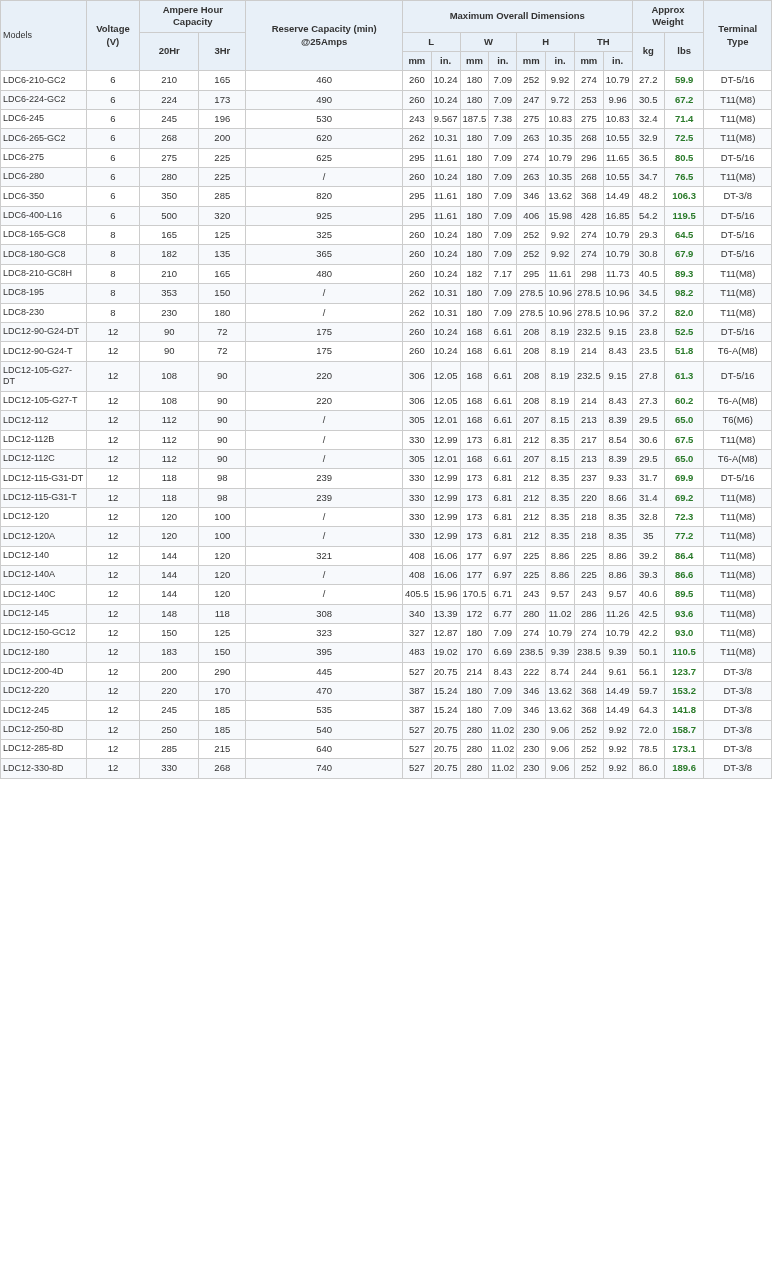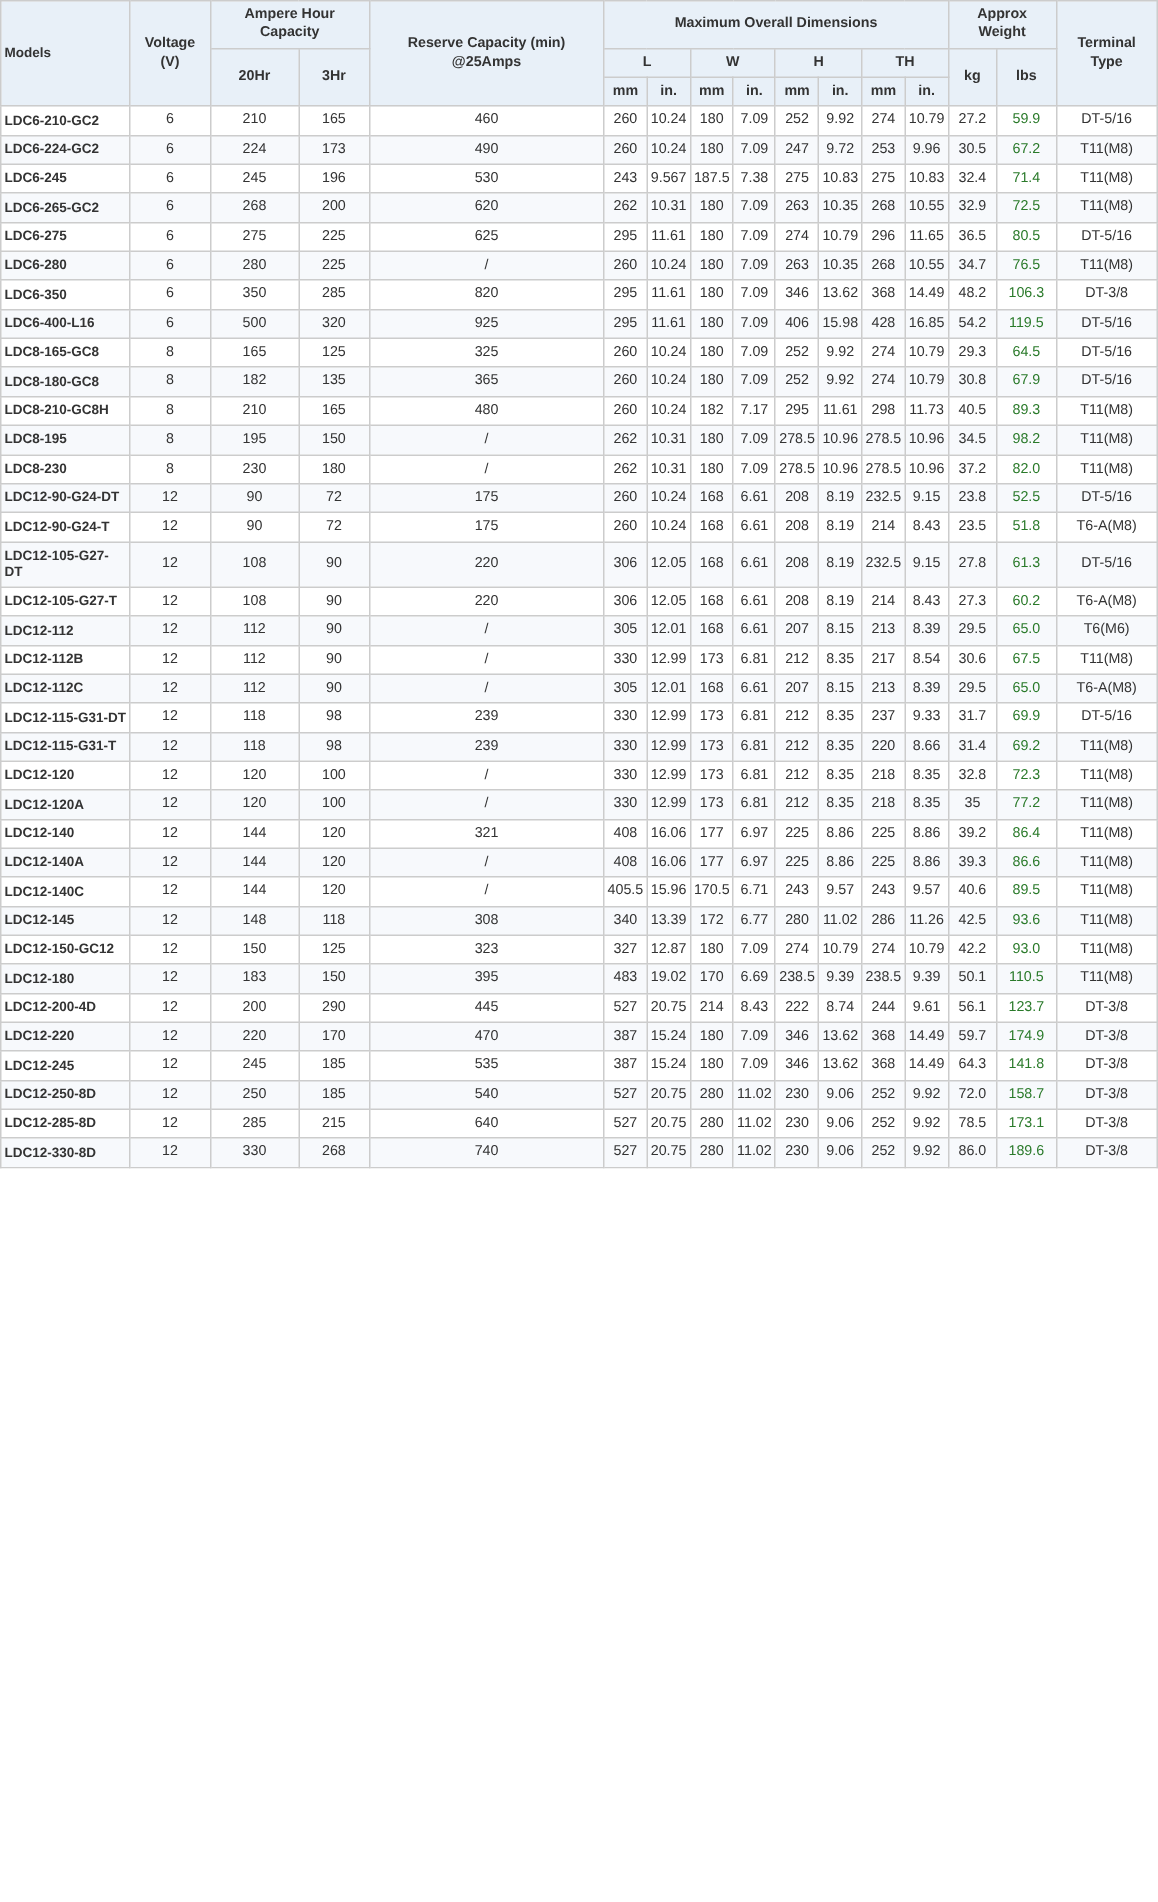--- a/index.html
+++ b/index.html
@@ -4,22 +4,22 @@
   <style>
     * { box-sizing: border-box; margin: 0; padding: 0; }
     body { font-family: Arial, sans-serif; font-size: 10px; background: #fff; }
     .table-container { width: 772px; overflow-x: auto; }
     table { width: 100%; border-collapse: collapse; border: 1px solid #ccc; }
     th, td { border: 1px solid #ccc; text-align: center; padding: 3px 2px; line-height: 1.3; }
     thead th { background: #e8f0f8; color: #333; font-weight: bold; font-size: 9.5px; }
     tbody tr:nth-child(even) { background: #f7f9fc; }
     tbody tr:nth-child(odd) { background: #ffffff; }
     tbody td { font-size: 9.5px; color: #333; }
-    .col-model { text-align: left; font-weight: bold; font-size: 9px; min-width: 68px; }
-    .highlight { color: #2a7a2a; font-weight: normal; }
+    .col-model { text-align: left; font-weight: normal; font-size: 9px; min-width: 68px; }
+    .highlight { color: #2a7a2a; font-weight: bold; }
   </style>
 </head>
 <body>
 
 <div class="table-container">
   <table>
     <thead>
       <tr>
         <th rowspan="3" class="col-model">Models</th>
         <th rowspan="3">Voltage (V)</th>
@@ -245,21 +245,21 @@
           <td>11.61</td>
           <td>298</td>
           <td>11.73</td>
           <td>40.5</td>
           <td class="highlight">89.3</td>
           <td>T11(M8)</td>
         </tr>
         <tr>
           <td class="col-model">LDC8-195</td>
           <td>8</td>
-          <td>195</td>
+          <td>353</td>
           <td>150</td>
           <td>/</td>
           <td>262</td>
           <td>10.31</td>
           <td>180</td>
           <td>7.09</td>
           <td>278.5</td>
           <td>10.96</td>
           <td>278.5</td>
           <td>10.96</td>
@@ -617,21 +617,21 @@
           <td>470</td>
           <td>387</td>
           <td>15.24</td>
           <td>180</td>
           <td>7.09</td>
           <td>346</td>
           <td>13.62</td>
           <td>368</td>
           <td>14.49</td>
           <td>59.7</td>
-          <td class="highlight">174.9</td>
+          <td class="highlight">153.2</td>
           <td>DT-3/8</td>
         </tr>
         <tr>
           <td class="col-model">LDC12-245</td>
           <td>12</td>
           <td>245</td>
           <td>185</td>
           <td>535</td>
           <td>387</td>
           <td>15.24</td>

